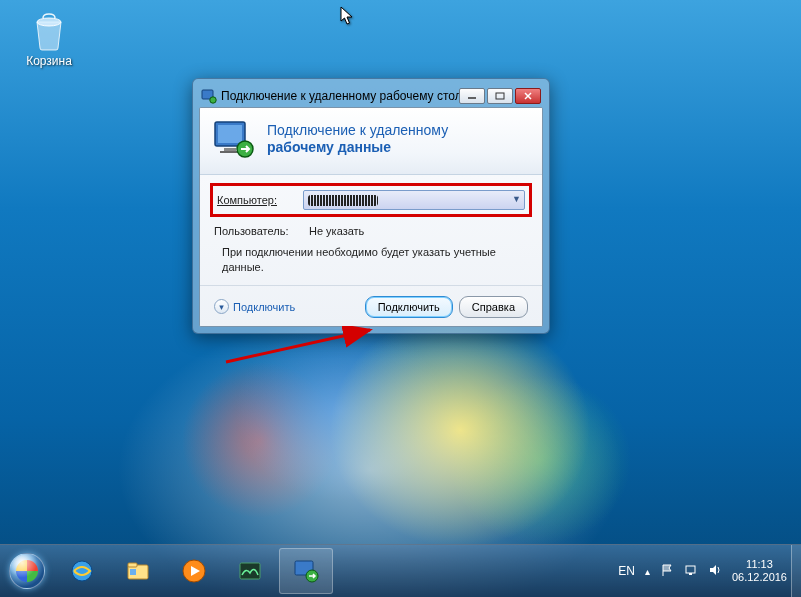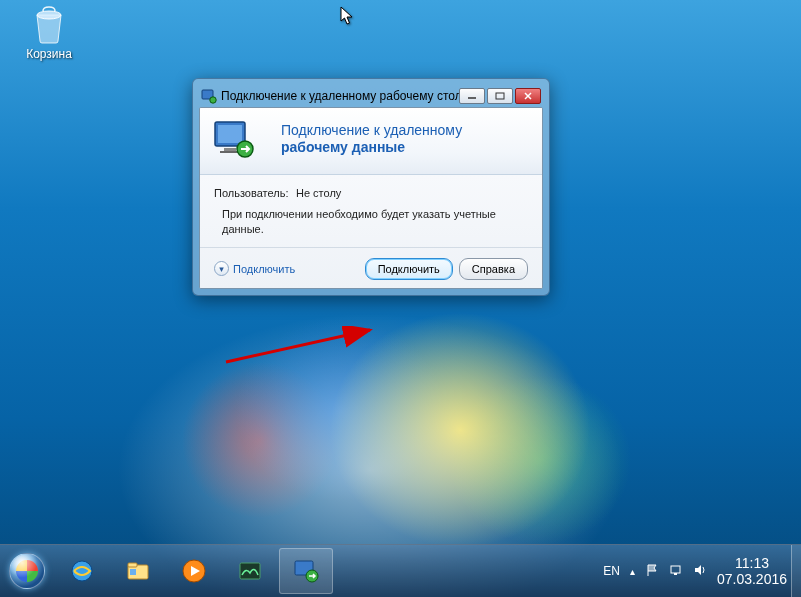--- a/index.html
+++ b/index.html
@@ -8,46 +8,46 @@
 
 .wallpaper { position: absolute; inset: 0; background:
   radial-gradient(ellipse 420px 260px at 370px 470px, rgba(255,255,255,.55), transparent 60%),
   radial-gradient(ellipse 200px 180px at 460px 430px, rgba(255,230,80,.9), transparent 65%),
   radial-gradient(ellipse 160px 140px at 340px 410px, rgba(30,120,210,.9), transparent 65%),
   radial-gradient(ellipse 120px 120px at 260px 440px, rgba(190,60,60,.7), transparent 65%),
   radial-gradient(ellipse 140px 130px at 540px 460px, rgba(60,190,120,.6), transparent 65%),
   linear-gradient(to bottom, #3da3df 0%, #1079c0 35%, #0663a6 70%, #04487a 100%); }
 
 
-.desktop-icon { position: absolute; top: 1px; left: 16px; width: 66px; text-align: center; color: #fff; font-size: 12px; text-shadow: 1px 1px 2px rgba(0,0,0,.7); }
+.desktop-icon { position: absolute; top: 8px; left: 16px; width: 66px; text-align: center; color: #fff; font-size: 12px; text-shadow: 1px 1px 2px rgba(0,0,0,.7); }
 .recycle-bin-ico { width: 44px; height: 44px; margin: 0 auto 2px; position: relative; }
 .recycle-bin-ico svg { width: 44px; height: 44px; }
 
 
 .cursor { position: absolute; left: 340px; top: 6px; width: 14px; height: 20px; z-index: 50; }
 .cursor svg { filter: drop-shadow(1px 1px 1px rgba(0,0,0,.5)); }
 
 
 .window { position: absolute; left: 192px; top: 78px; width: 358px; background: rgba(180,205,230,.55); border: 1px solid rgba(40,80,120,.6); border-radius: 6px; box-shadow: 0 4px 18px rgba(0,0,0,.45); padding: 6px; z-index: 20; }
 .titlebar { display: flex; align-items: center; height: 22px; padding: 0 2px; font-size: 12px; color: #000; }
 .titlebar .tico { width: 16px; height: 16px; margin-right: 4px; }
 .titlebar .ttl { flex: 1; white-space: nowrap; overflow: hidden; }
 .winbtns { display: flex; gap: 2px; }
 .winbtn { width: 26px; height: 16px; border: 1px solid #6a7a8a; border-radius: 2px; background: linear-gradient(#fdfdfd,#d9e2ec); font-size: 9px; display: flex; align-items: center; justify-content: center; color: #333; }
 .winbtn.close { background: linear-gradient(#f08080,#c83232); color: #fff; border-color: #8a1a1a; }
 
 .client { background: #fff; border: 1px solid #7a94ab; border-radius: 2px; overflow: hidden; }
-.banner { display: flex; align-items: center; gap: 27px; padding: 10px 12px 14px; background: linear-gradient(to bottom,#ffffff 0%,#f2f6fb 70%,#e6edf5 100%); border-bottom: 1px solid #c5d4e3; }
+.banner { display: flex; align-items: center; gap: 13px; padding: 10px 12px 14px; background: linear-gradient(to bottom,#ffffff 0%,#f2f6fb 70%,#e6edf5 100%); border-bottom: 1px solid #c5d4e3; }
 .banner-ico { width: 42px; height: 42px; }
 .banner-txt { font-size: 14px; color: #1b5fb4; line-height: 1.2; }
 .banner-txt .b2 { font-weight: bold; }
 
 .body { padding: 12px 14px 8px; font-size: 11px; color: #222; background: linear-gradient(to bottom,#f7f9fc,#eef2f7); }
 .highlight-row { border: 3px solid #d40000; padding: 4px 4px; margin: -4px -4px 8px; display: flex; align-items: center; gap: 8px; }
-.row { display: flex; align-items: center; gap: 4px; margin-bottom: 8px; }
+.row { display: flex; align-items: center; gap: 17px; margin-bottom: 8px; }
 .lbl { width: 78px; }
 .underline { text-decoration: underline; }
 .combo { flex: 1; height: 20px; border: 1px solid #7a9ccb; background: linear-gradient(#e8ecf9,#ccd4f0); position: relative; border-radius: 2px; }
 .combo .bar { position: absolute; left: 4px; top: 4px; height: 11px; width: 70px; background: repeating-linear-gradient(90deg,#222 0 2px,transparent 2px 3px); border-radius: 3px; }
 .combo .dd { position: absolute; right: 3px; top: 3px; font-size: 9px; color: #3a5a8a; }
 .val { color: #222; }
 .note { margin: 6px 8px 10px; line-height: 1.35; }
 .hr { border-top: 1px solid #d2dbe5; margin: 6px -14px 10px; }
 .footer { display: flex; align-items: center; gap: 6px; }
 .options { display: flex; align-items: center; gap: 4px; font-size: 11px; color: #1b5fb4; flex: 1; }
@@ -63,21 +63,21 @@
 .start { width: 54px; display: flex; align-items: center; justify-content: center; }
 .orb { width: 36px; height: 36px; border-radius: 50%; background: radial-gradient(circle at 35% 30%, #fff, #7db9e8 30%, #1a4f8a 70%); border: 1px solid rgba(255,255,255,.4); box-shadow: 0 0 6px rgba(120,200,255,.7); position: relative; overflow: hidden; }
 .orb::before { content:""; position:absolute; inset:6px; background:
   conic-gradient(from 0deg,#e43 0 90deg,#4b4 90deg 180deg,#36d 180deg 270deg,#fc3 270deg 360deg); border-radius:50%; filter: blur(.3px); }
 .orb::after{content:"";position:absolute;inset:0;border-radius:50%;background:radial-gradient(circle at 35% 25%,rgba(255,255,255,.8),transparent 45%);}
 .tbtn { width: 54px; margin: 3px 1px; border-radius: 3px; display: flex; align-items: center; justify-content: center; border: 1px solid transparent; }
 .tbtn:hover, .tbtn.active { background: rgba(255,255,255,.15); border-color: rgba(255,255,255,.3); }
 .tbtn svg { width: 28px; height: 28px; }
 .tray { margin-left: auto; display: flex; align-items: center; gap: 10px; padding: 0 4px 0 10px; color: #fff; font-size: 11px; }
 .tray .lang { font-size: 12px; }
-.tray .clock { text-align: center; line-height: 1.15; font-size: 14px; }
+.tray .clock { text-align: center; line-height: 1.15; font-size: 11px; }
 .tray svg { width: 14px; height: 14px; }
 .showdesk { width: 10px; border-left: 1px solid rgba(255,255,255,.35); background: rgba(255,255,255,.08); }
 .trayarrow{font-size:10px;color:#fff;}
 </style>
 </head>
 <body>
 
 <div class="wallpaper"></div>
 
 <div class="desktop-icon">
@@ -136,23 +136,30 @@
             <circle cx="33" cy="31" r="8" fill="#3cb043" stroke="#0a5a12" stroke-width="1.5"></circle>
             <path d="M29 31 L37 31 M34 28 L37 31 L34 34" fill="none" stroke="#fff" stroke-width="2"></path>
           </svg>
       </div>
       <div class="banner-txt">
         <div>Подключение к удаленному</div>
         <div class="b2">рабочему данные</div>
       </div>
     </div>
     <div class="body">
+      <div class="highlight-row">
+        <span class="lbl"><span class="underline">Компьютер:</span></span>
+        <div class="combo">
+          <span class="bar"></span>
+          <span class="dd">▼</span>
+        </div>
+      </div>
       <div class="row">
         <span class="lbl">Пользователь:</span>
-        <span class="val">Не столу</span>
+        <span class="val">Не указать</span>
       </div>
       <div class="note">При подключении необходимо будет указать учетные данные.</div>
       <div class="hr"></div>
       <div class="footer">
         <div class="options">
           <span class="chev">▾</span>
           <span>Подключить</span>
         </div>
         <button class="btn primary">Подключить</button>
         <button class="btn">Справка</button>
@@ -216,17 +223,17 @@
     <span><svg viewBox="0 0 14 14">
           <rect x="2" y="3" width="9" height="7" fill="none" stroke="#fff"></rect>
           <rect x="5" y="10" width="3" height="2" fill="#fff"></rect>
         </svg></span>
     <span><svg viewBox="0 0 14 14">
           <path d="M2 5 L5 5 L8 2 L8 12 L5 9 L2 9 Z" fill="#fff"></path>
           <path d="M10 4 Q12 7 10 10" fill="none" stroke="#fff"></path>
         </svg></span>
     <div class="clock">
       <div>11:13</div>
-      <div>07.03.2016</div>
+      <div>06.12.2016</div>
     </div>
   </div>
   <div class="showdesk"></div>
 </div>
 
 </body></html>

